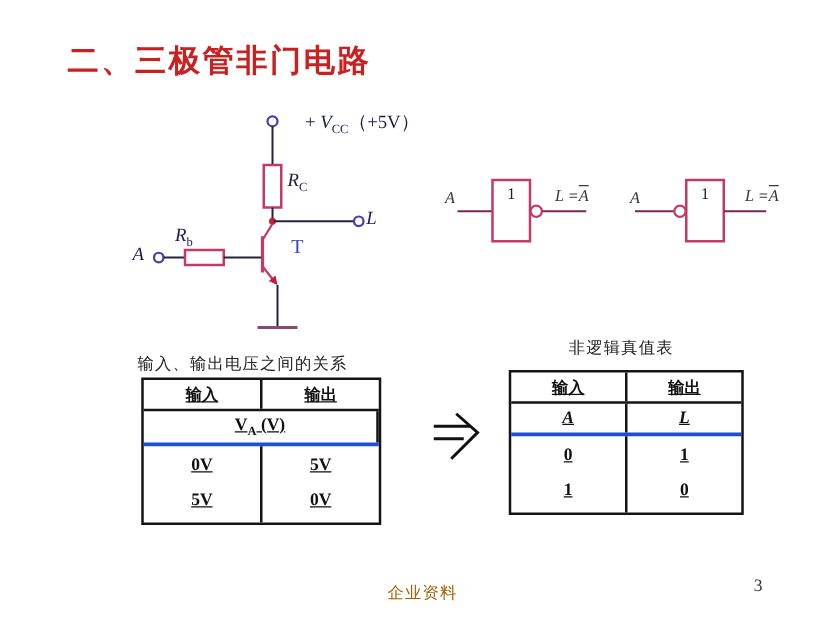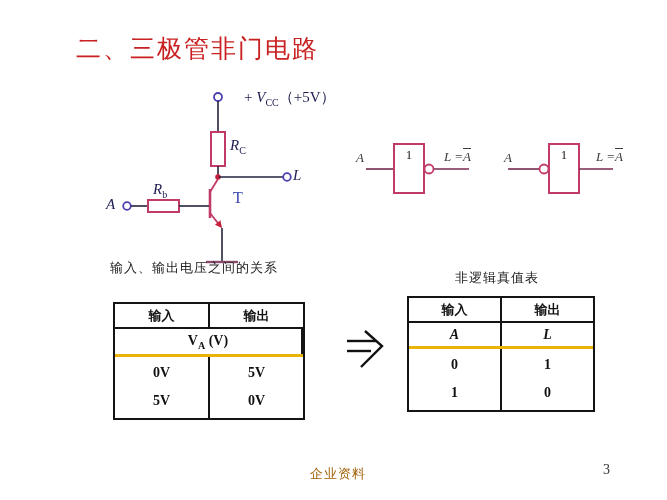--- a/index.html
+++ b/index.html
@@ -3,46 +3,45 @@
 <meta charset="utf-8">
 <style>
   * { margin:0; padding:0; box-sizing:border-box; }
   html,body { background:#ffffff; }
   .slide {
     position:relative; width:667px; height:500px; background:#ffffff;
     font-family:"Liberation Sans", sans-serif; overflow:hidden;
   }
   .title {
     position:absolute; left:54px; top:32px;
-    font-size:25px; font-weight:normal; color:#c92121; letter-spacing:2px;
+    font-size:25px; font-weight:bold; color:#c92121; letter-spacing:2px;
     font-family:"Liberation Sans", sans-serif;
-    margin-left:22px;
   }
   svg.diagram { position:absolute; left:0; top:0; }
 
   
   .lbl {
     position:absolute; font-family:"Liberation Serif", serif;
     color:#1c1c4e; font-size:15px; white-space:nowrap;
   }
   .lbl i { font-style:italic; }
   .lbl sub { font-size:10px; font-style:normal; }
   .lbl .ov { text-decoration:overline; }
   .gate-lbl { color:#3a3a3a; font-size:13px; }
   .gate-num { color:#222; font-size:13px; text-align:center; width:16px; }
   .t-lbl { color:#3946b4; font-size:16px; }
 
   
   .tbl { position:absolute; background:#fff; border:2px solid #141414; }
   .t-row { display:flex; }
-  .t-cell { flex:1; text-align:center; }
+  .t-cell { flex:1; text-align:center;text-decoration:underline; }
   .t-cell.divline { border-right:2px solid #141414; }
   .hdr-row { border-bottom:2px solid #141414; }
   .hdr-row .t-cell { font-size:13px; font-weight:bold; color:#111; padding:3px 0 2px; }
-  .var-row { border-bottom:3px solid #eab308; }
+  .var-row { border-bottom:3px solid #1d4ed8; }
   .var-row .t-cell { font-family:"Liberation Serif", serif; font-size:14px; font-weight:bold; color:#111; padding:4px 0 3px; }
   .var-row sub { font-size:10px; }
   .var-row .unit { font-weight:bold; }
   .data-row .t-cell {
     display:flex; flex-direction:column; align-items:center;
     font-family:"Liberation Serif", serif; font-size:14px; font-weight:bold; color:#111;
     padding:8px 0 9px; gap:12px;
   }
   .tbl-title {
     position:absolute; font-size:13px; color:#222; letter-spacing:1px; white-space:nowrap;
@@ -109,21 +108,21 @@
     </g>
   </svg>
 
   <div class="lbl" style="left:244px; top:88px;">
     <span>+</span>
     <i>V</i><sub>CC</sub><span>（+5V）</span>
   </div>
   <div class="lbl" style="left:230px; top:137px;">
     <i>R</i><sub>C</sub>
   </div>
-  <div class="lbl" style="left:153px; top:181px;">
+  <div class="lbl" style="left:140px; top:181px;">
     <i>R</i><sub>b</sub>
   </div>
   <div class="lbl" style="left:106px; top:196px;">
     <i>A</i>
   </div>
   <div class="lbl" style="left:293px; top:167px;">
     <i>L</i>
   </div>
   <div class="lbl t-lbl" style="left:233px; top:189px;">T</div>
 
@@ -135,21 +134,21 @@
     <i>L =</i><i class="ov">A</i>
   </div>
   <div class="lbl gate-lbl" style="left:504px; top:150px;">
     <i>A</i>
   </div>
   <div class="lbl gate-num" style="left:556px; top:147px;">1</div>
   <div class="lbl gate-lbl" style="left:596px; top:149px;">
     <i>L =</i><i class="ov">A</i>
   </div>
 
-  <div class="tbl-title" style="left:110px; top:259px;text-align:center;">输入、输出电压之间的关系</div>
+  <div class="tbl-title" style="left:110px; top:282px;text-align:center;">输入、输出电压之间的关系</div>
   <div class="tbl" style="left:113px; top:302px; width:192px;">
     <div class="t-row hdr-row">
       <div class="t-cell divline">输入</div>
       <div class="t-cell">输出</div>
     </div>
     <div class="t-row var-row">
       <div class="t-cell divline">
         <span>V</span><sub>A</sub>
         <span class="unit">(V)</span>
       </div>

